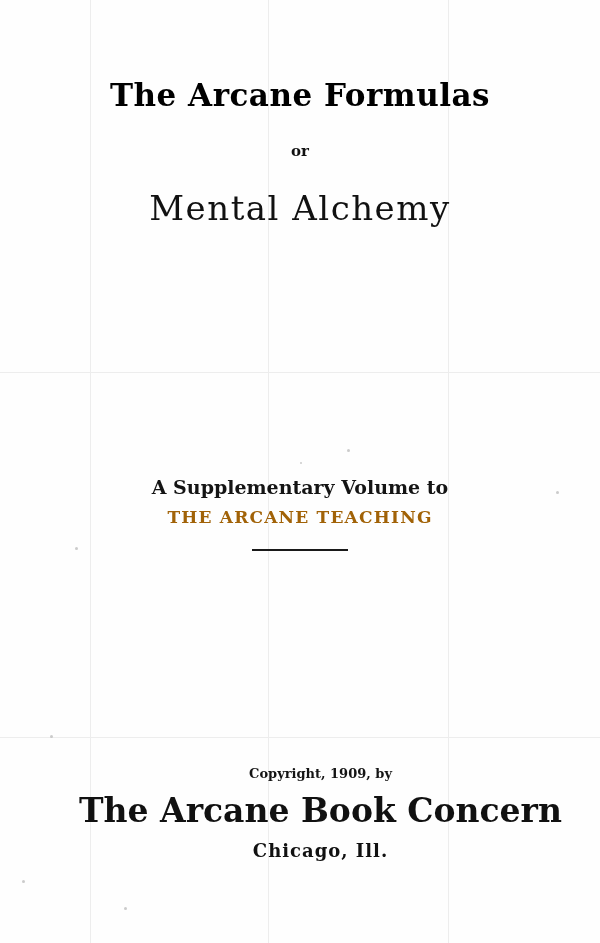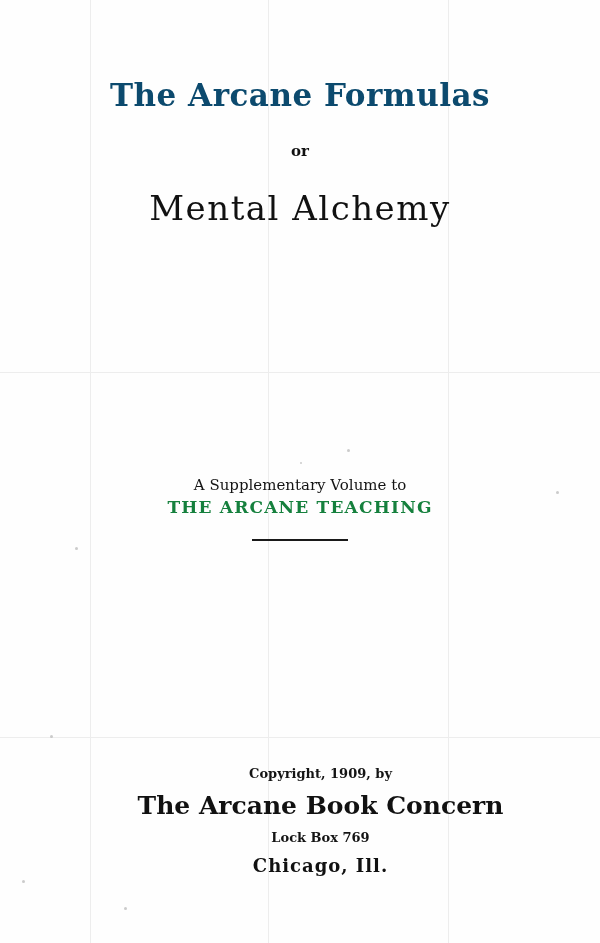--- a/index.html
+++ b/index.html
@@ -35,21 +35,21 @@
     left: 0;
     right: 0;
     top: 78px;
     text-align: center;
   }
   .title-main {
     font-family: "DejaVu Serif", serif;
     font-weight: bold;
     font-size: 31px;
     letter-spacing: 0.5px;
-    color: #0c4a6e;
+    color: #000000;
     line-height: 1.1;
   }
   .title-or {
     font-family: "DejaVu Serif", serif;
     font-weight: bold;
     font-size: 15px;
     margin-top: 30px;
     color: #111111;
   }
   .title-sub {
@@ -62,31 +62,31 @@
   }
   .supp-block {
     position: absolute;
     left: 0;
     right: 0;
     top: 476px;
     text-align: center;
   }
   .supp-line1 {
     font-family: "DejaVu Serif", serif;
-    font-weight: normal;
-    font-size: 15px;
+    font-weight: bold;
+    font-size: 19px;
     color: #141414;
   }
   .supp-line2 {
     font-family: "DejaVu Serif", serif;
     font-weight: bold;
     font-size: 17px;
     letter-spacing: 1.2px;
-    margin-top: 3px;
-    color: #15803d;
+    margin-top: 9px;
+    color: #a16207;
   }
   .rule {
     width: 96px;
     height: 2px;
     background: #1a1a1a;
     margin: 22px auto 0 auto;
   }
   .imprint-block {
     position: absolute;
     left: 0;
@@ -97,21 +97,21 @@
   }
   .copyright {
     font-family: "DejaVu Serif", serif;
     font-weight: bold;
     font-size: 13px;
     color: #141414;
   }
   .publisher {
     font-family: "DejaVu Serif", serif;
     font-weight: bold;
-    font-size: 25px;
+    font-size: 33px;
     margin-top: 10px;
     color: #111111;
   }
   .box {
     font-family: "DejaVu Serif", serif;
     font-weight: bold;
     font-size: 13px;
     margin-top: 10px;
     color: #141414;
   }
@@ -151,17 +151,16 @@
 
   <div class="supp-block">
     <div class="supp-line1">A Supplementary Volume to</div>
     <div class="supp-line2">THE ARCANE TEACHING</div>
     <div class="rule"></div>
   </div>
 
   <div class="imprint-block">
     <div class="copyright">Copyright, 1909, by</div>
     <div class="publisher">The Arcane Book Concern</div>
-    <div class="box">Lock Box 769</div>
     <div class="city">Chicago, Ill.</div>
   </div>
 
 </div>
 
 </body></html>

